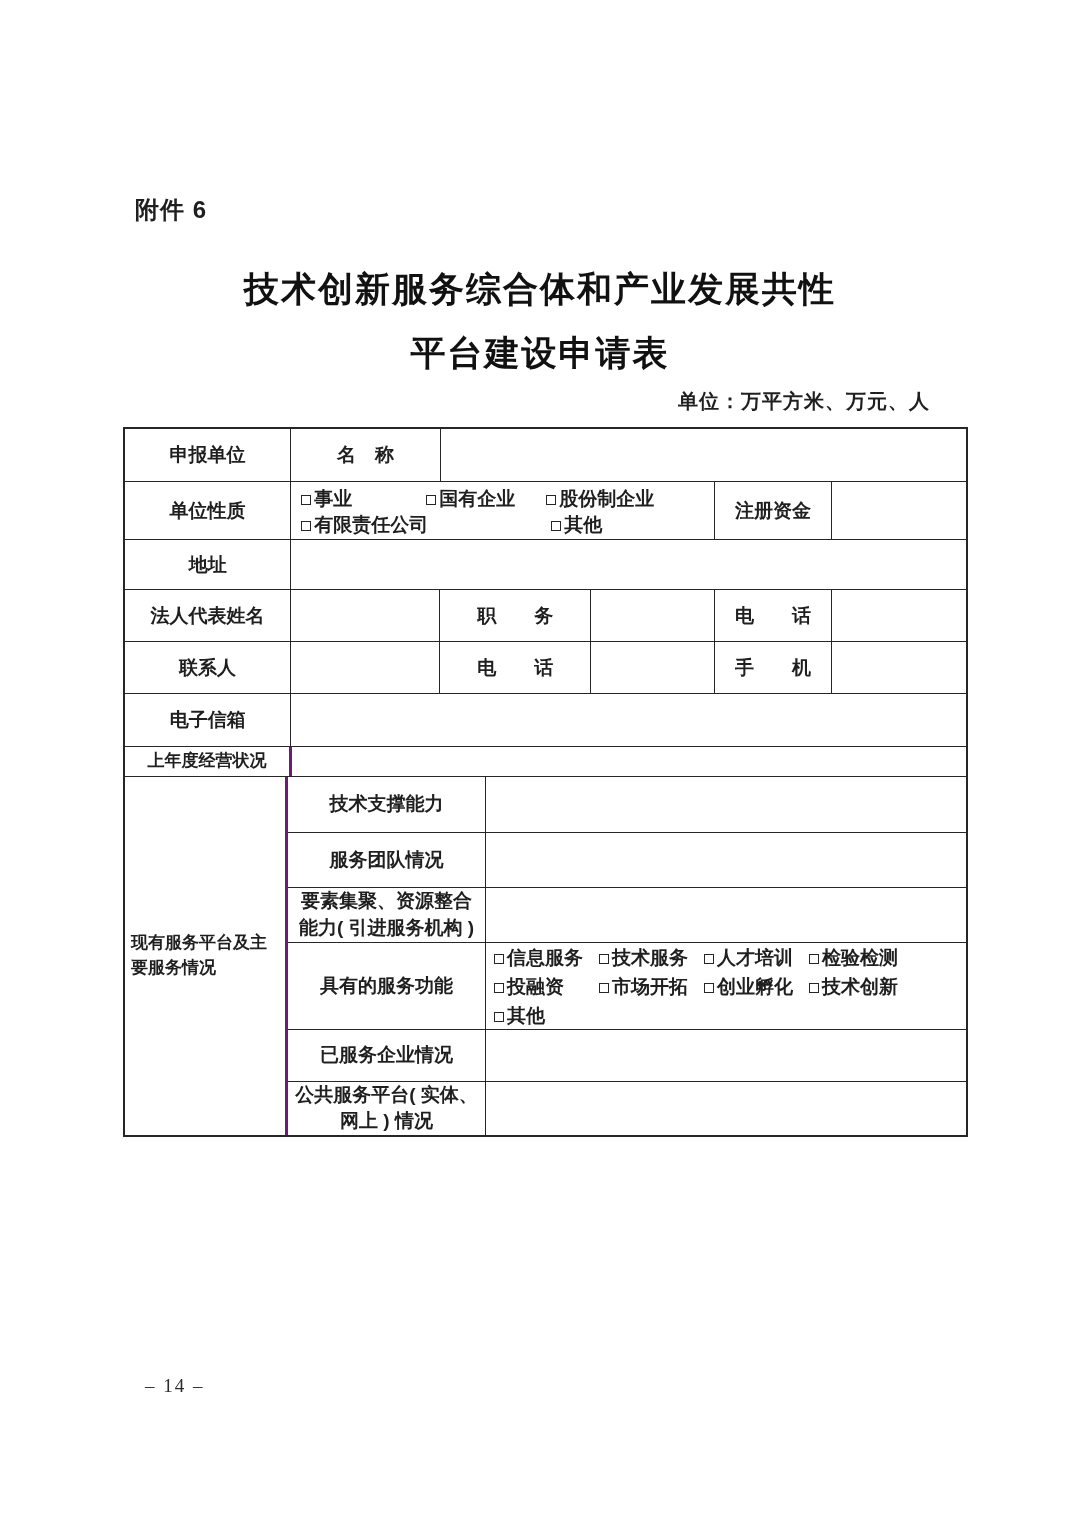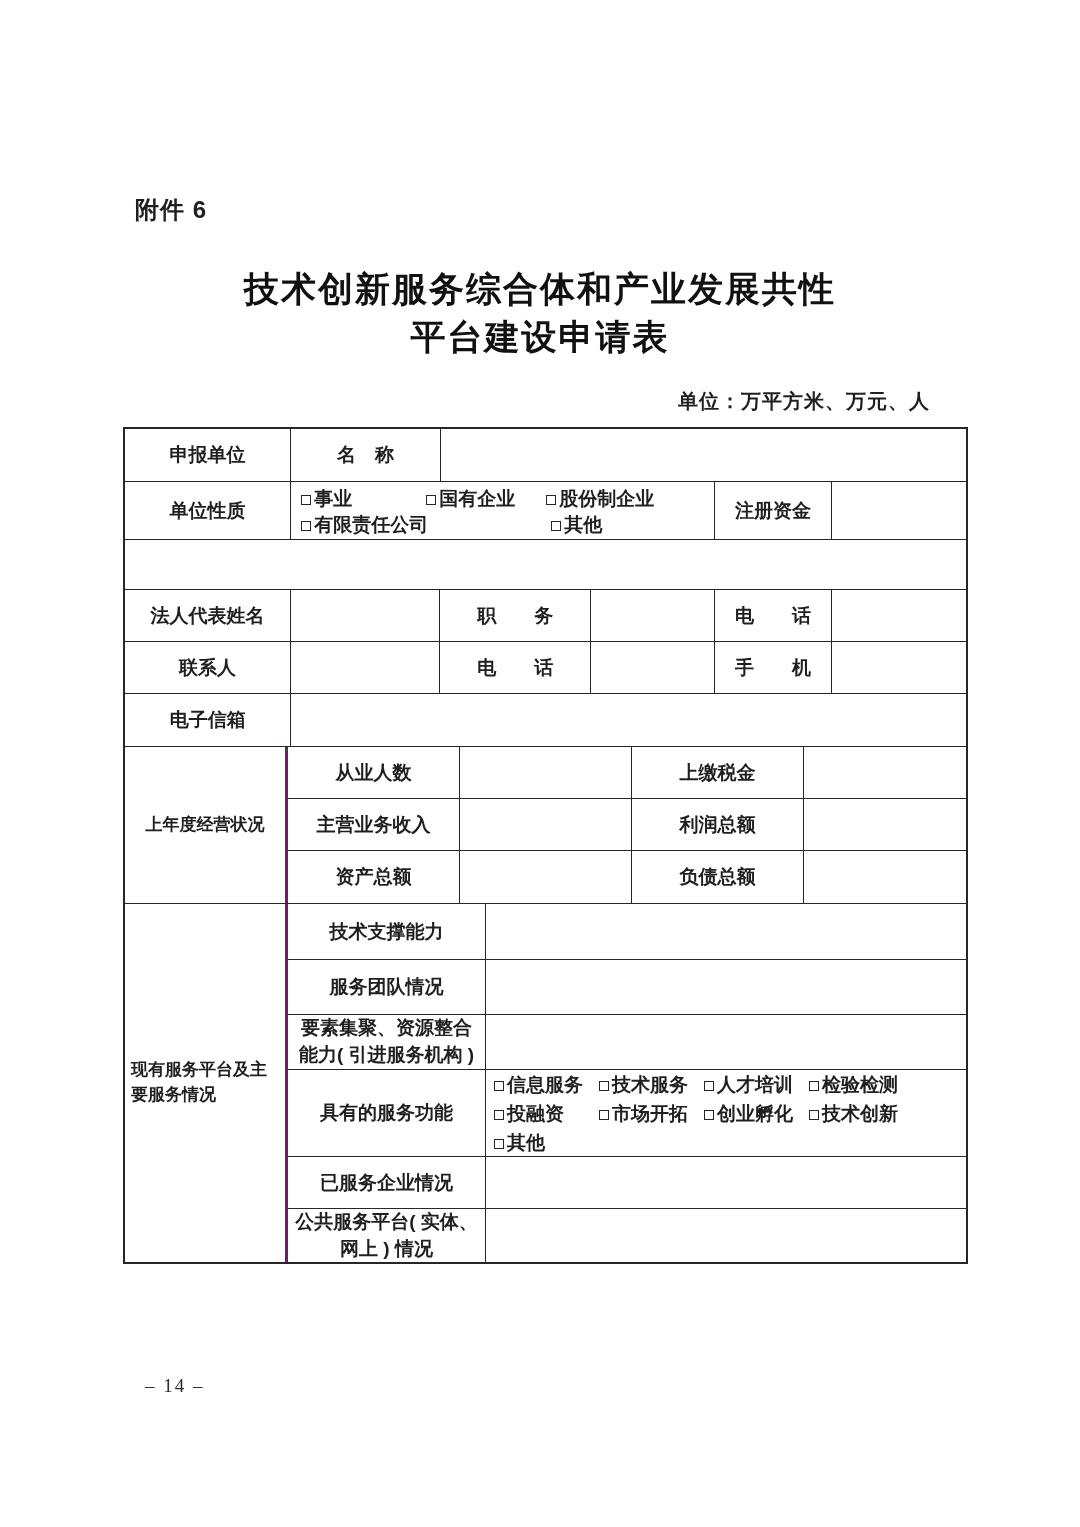--- a/index.html
+++ b/index.html
@@ -14,21 +14,21 @@
   .attachment {
     position:absolute; left:135px; top:194px;
     font-size:24px; font-weight:600; letter-spacing:1px;
   }
   .title {
     position:absolute; left:0; width:1080px; text-align:center;
     font-family:"Liberation Serif","DejaVu Serif",serif;
     font-weight:700; font-size:35px; letter-spacing:2px; color:#111;
   }
   .title-1 { top:266px; }
-  .title-2 { top:314px; }
+  .title-2 { top:330px; }
   .unit-note {
     position:absolute; right:150px; top:388px;
     font-size:20px; font-weight:700; letter-spacing:1px;
   }
 
   
   .tbl {
     position:absolute; left:123px; top:427px; width:845px;
     border:2px solid #262626; background:#fff;
   }
@@ -101,20 +101,21 @@
         </div>
         <div class="optline">
           <span class="opt w250"><span class="cb"></span><span>有限责任公司</span></span><span class="opt"><span class="cb"></span><span>其他</span></span>
         </div>
       </div>
       <div class="c" style="width:117px">注册资金</div>
       <div class="c blank" style="width:135px"></div>
     </div>
 
     <div class="row" style="height:50px">
+      <div class="c" style="width:167px">地址</div>
       <div class="c blank" style="width:678px"></div>
     </div>
 
     <div class="row" style="height:52px">
       <div class="c" style="width:167px">法人代表姓名</div>
       <div class="c blank" style="width:150px"></div>
       <div class="c" style="width:151px">职　　务</div>
       <div class="c blank" style="width:125px"></div>
       <div class="c" style="width:117px">电　　话</div>
       <div class="c blank" style="width:135px"></div>
@@ -129,40 +130,20 @@
       <div class="c blank" style="width:135px"></div>
     </div>
 
     <div class="row" style="height:53px">
       <div class="c" style="width:167px">电子信箱</div>
       <div class="c blank" style="width:678px"></div>
     </div>
 
     <div class="section">
       <div class="spanlabel" style="width:167px">上年度经营状况</div>
-      <div class="rows">
-        <div class="row" style="height:52px">
-          <div class="c" style="width:172px">从业人数</div>
-          <div class="c blank" style="width:172px"></div>
-          <div class="c" style="width:172px">上缴税金</div>
-          <div class="c blank" style="width:162px"></div>
-        </div>
-        <div class="row" style="height:52px">
-          <div class="c" style="width:172px">主营业务收入</div>
-          <div class="c blank" style="width:172px"></div>
-          <div class="c" style="width:172px">利润总额</div>
-          <div class="c blank" style="width:162px"></div>
-        </div>
-        <div class="row" style="height:52px">
-          <div class="c" style="width:172px">资产总额</div>
-          <div class="c blank" style="width:172px"></div>
-          <div class="c" style="width:172px">负债总额</div>
-          <div class="c blank" style="width:162px"></div>
-        </div>
-      </div>
     </div>
 
     <div class="section last">
       <div class="spanlabel" style="width:167px">
         <span class="narrow">现有服务平台及主要服务情况</span>
       </div>
       <div class="rows">
         <div class="row" style="height:56px">
           <div class="c" style="width:198px">技术支撑能力</div>
           <div class="c blank" style="width:480px"></div>

